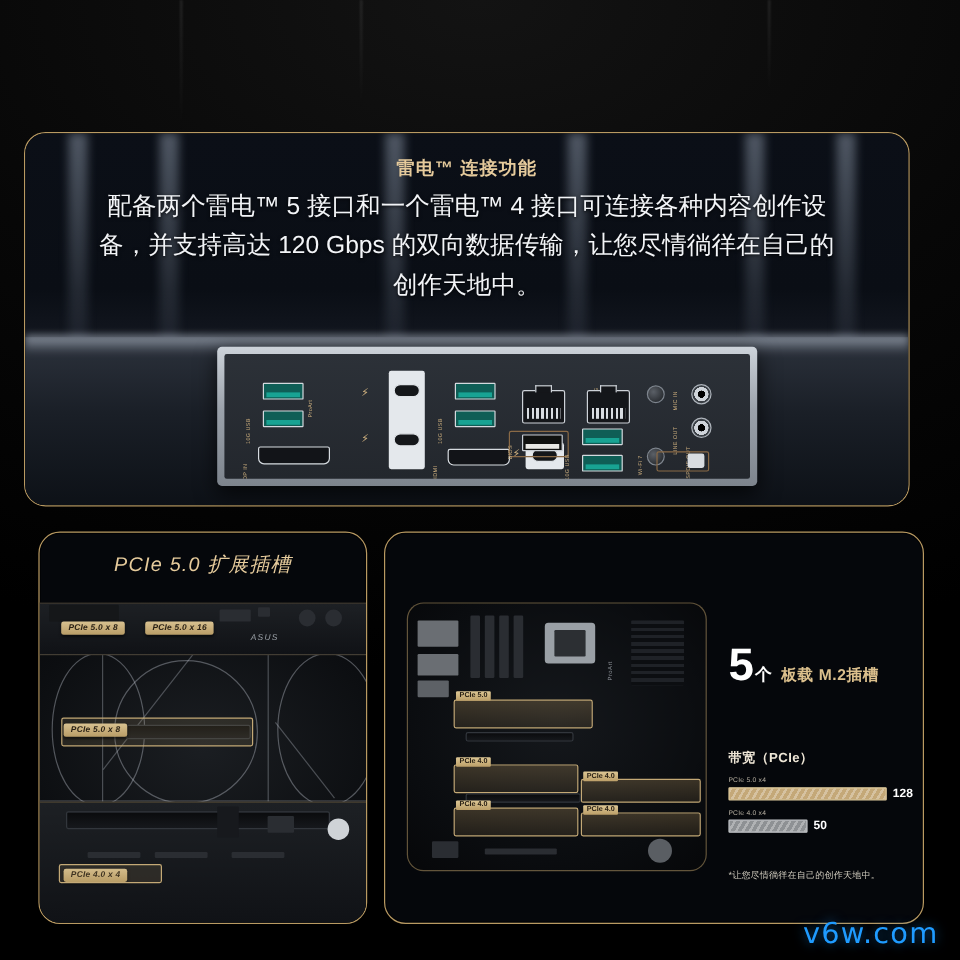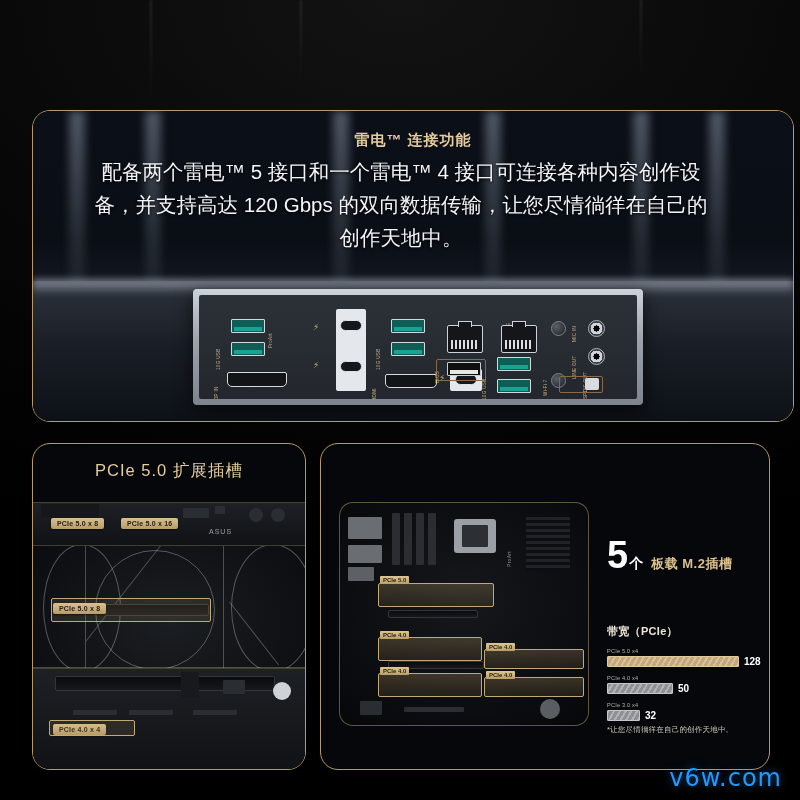--- a/index.html
+++ b/index.html
@@ -33,21 +33,21 @@
     position:absolute;border-radius:18px;overflow:hidden;
     border:1px solid #b99a62;
     background:#05070b;
     box-shadow:0 0 0 1px rgba(0,0,0,.6) inset;
   }
   .card-title{
     position:absolute;left:0;width:100%;text-align:center;
     color:#e6cb9c;letter-spacing:1px;
   }
   
-  #card-top{left:32px;top:110px;width:736px;height:310px;padding-left:24px;}
+  #card-top{left:20px;top:110px;width:736px;height:310px;}
   #top-bg{
     position:absolute;inset:0;
     background:
       linear-gradient(180deg,#0b0f17 0%, #0a0e15 42%, #141821 58%, #0b0e14 100%);
   }
   .light-col{
     position:absolute;top:0;height:190px;width:16px;
     background:linear-gradient(180deg,rgba(190,205,225,.38),rgba(120,135,160,.06));
     filter:blur(4px);
   }
@@ -105,21 +105,21 @@
     border:1px solid #aeb4bb;box-sizing:border-box;}
   .boxed{position:absolute;border:1.5px solid #8a6a46;border-radius:2px;box-sizing:border-box;}
   .spdif{position:absolute;width:14px;height:12px;background:#d8dce0;border-radius:2px;}
   .io-lbl{
     position:absolute;color:#c8ab7c;font-size:4.6px;letter-spacing:.3px;
     white-space:nowrap;font-family:"Liberation Sans",sans-serif;
   }
   .io-lbl.vert{transform:rotate(-90deg);transform-origin:left bottom;}
   .bolt{position:absolute;color:#c8ab7c;font-size:9px;}
   
-  #card-left{left:32px;top:443px;width:272px;height:325px;}
+  #card-left{left:32px;top:443px;width:272px;height:325px;font-style:italic;}
   #left-title{top:16px;font-size:16.5px;}
   #mb-left{
     position:absolute;left:0;top:58px;width:100%;height:267px;
     background:
       radial-gradient(80% 60% at 50% 45%, #1b1e22 0%, #0c0e11 70%, #08090b 100%);
     overflow:hidden;
   }
   .pcb-strip{
     position:absolute;left:0;right:0;
     background:linear-gradient(180deg,#1d2024,#101216);
@@ -363,26 +363,19 @@
       </div>
 
       <div class="bar-row">
         <div class="bar-lbl">PCIe 4.0 x4</div>
         <div class="bar-wrap">
           <div class="bar grey" style="width:66px;"></div>
           <div class="bar-val">50</div>
         </div>
       </div>
 
-      <div class="bar-row">
-        <div class="bar-lbl">PCIe 3.0 x4</div>
-        <div class="bar-wrap">
-          <div class="bar grey" style="width:33px;"></div>
-          <div class="bar-val">32</div>
-        </div>
-      </div>
     </div>
 
     <div id="footnote">*让您尽情徜徉在自己的创作天地中。</div>
   </div>
 
   <div id="watermark">v6w.com</div>
 </div>
 
 </body></html>

